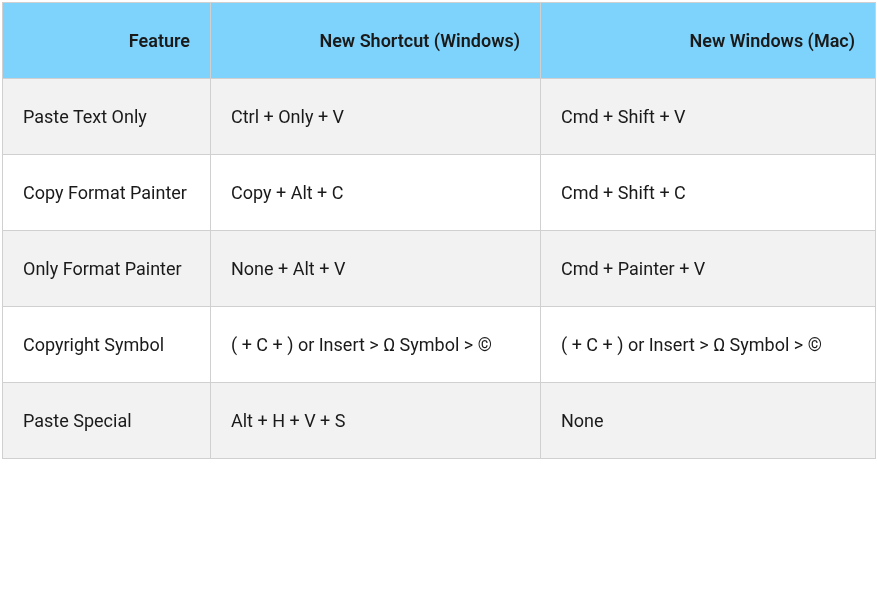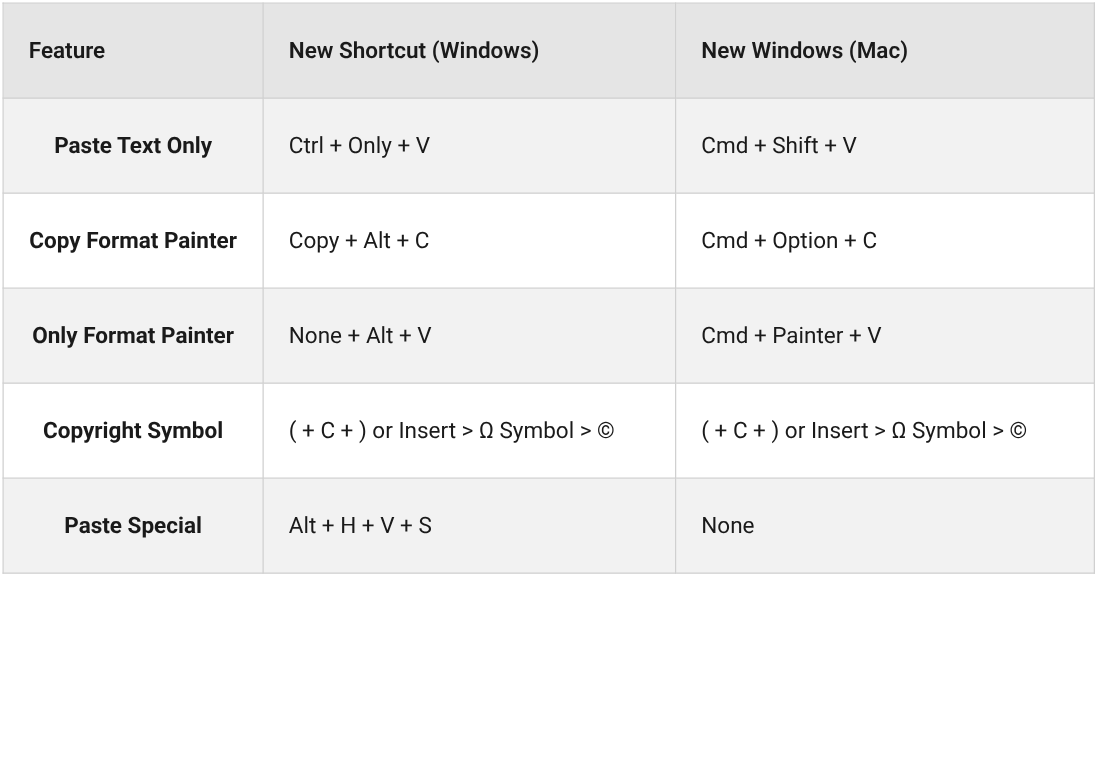--- a/index.html
+++ b/index.html
@@ -21,25 +21,25 @@
     }
     th, td {
       border: 1px solid #d0d0d0;
       padding: 24px 20px;
       text-align: left;
       vertical-align: top;
       line-height: 1.5;
     }
     thead th {
       font-weight: 600;
-      background: #e5e5e5;
+      background: #7dd3fc;
+      text-align: right;
     }
     tbody td:first-child {
-      font-weight: 700;
-      text-align: center;
+      font-weight: 400;
     }
     tbody tr:nth-child(odd) td {
       background: #f2f2f2;
     }
     tbody tr:nth-child(even) td {
       background: #ffffff;
     }
     col.col-feature { width: 208px; }
     col.col-win { width: 330px; }
     col.col-mac { width: 335px; }
@@ -62,21 +62,21 @@
   </thead>
   <tbody>
     <tr>
       <td>Paste Text Only</td>
       <td>Ctrl + Only + V</td>
       <td>Cmd + Shift + V</td>
     </tr>
     <tr>
       <td>Copy Format Painter</td>
       <td>Copy + Alt + C</td>
-      <td>Cmd + Option + C</td>
+      <td>Cmd + Shift + C</td>
     </tr>
     <tr>
       <td>Only Format Painter</td>
       <td>None + Alt + V</td>
       <td>Cmd + Painter + V</td>
     </tr>
     <tr>
       <td>Copyright Symbol</td>
       <td>( + C + ) or Insert &gt; Ω Symbol &gt; ©</td>
       <td>( + C + ) or Insert &gt; Ω Symbol &gt; ©</td>

